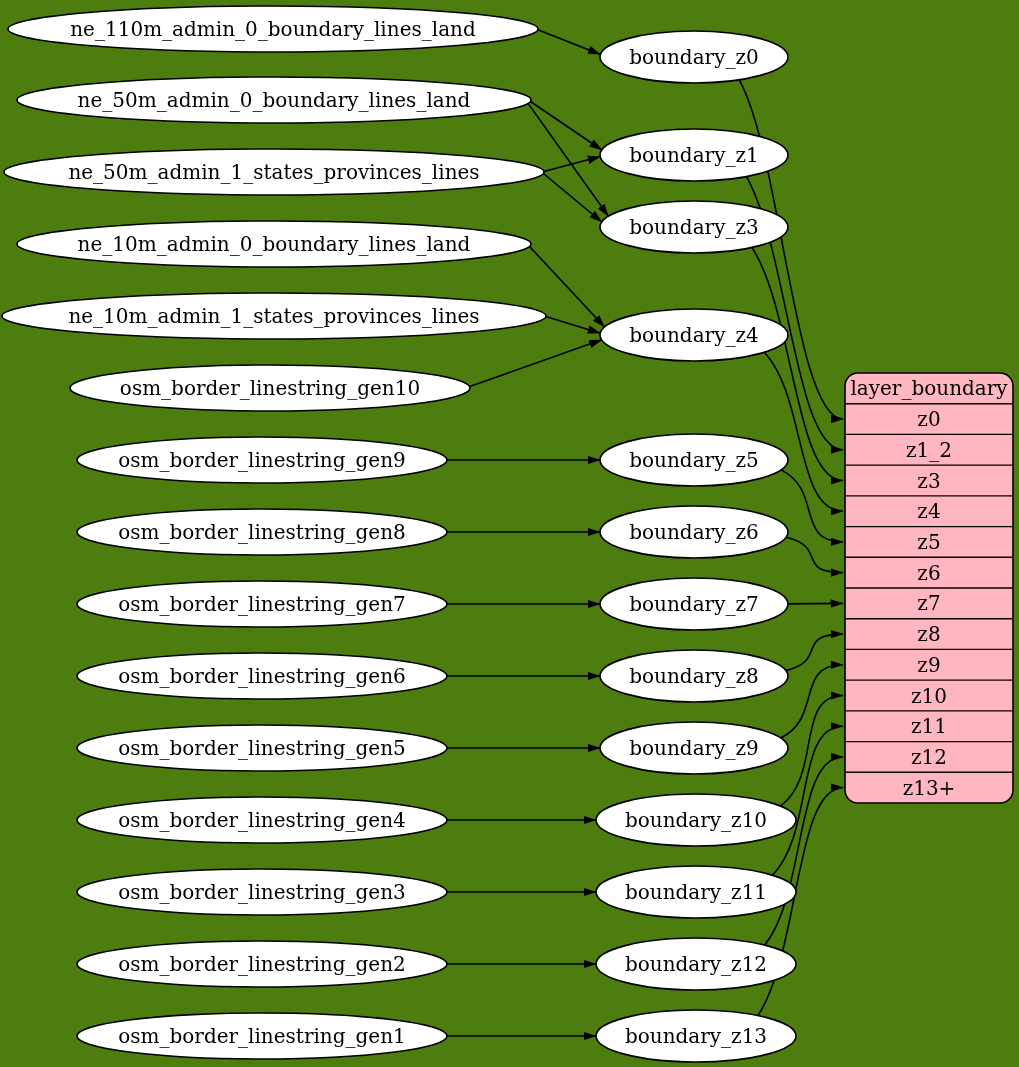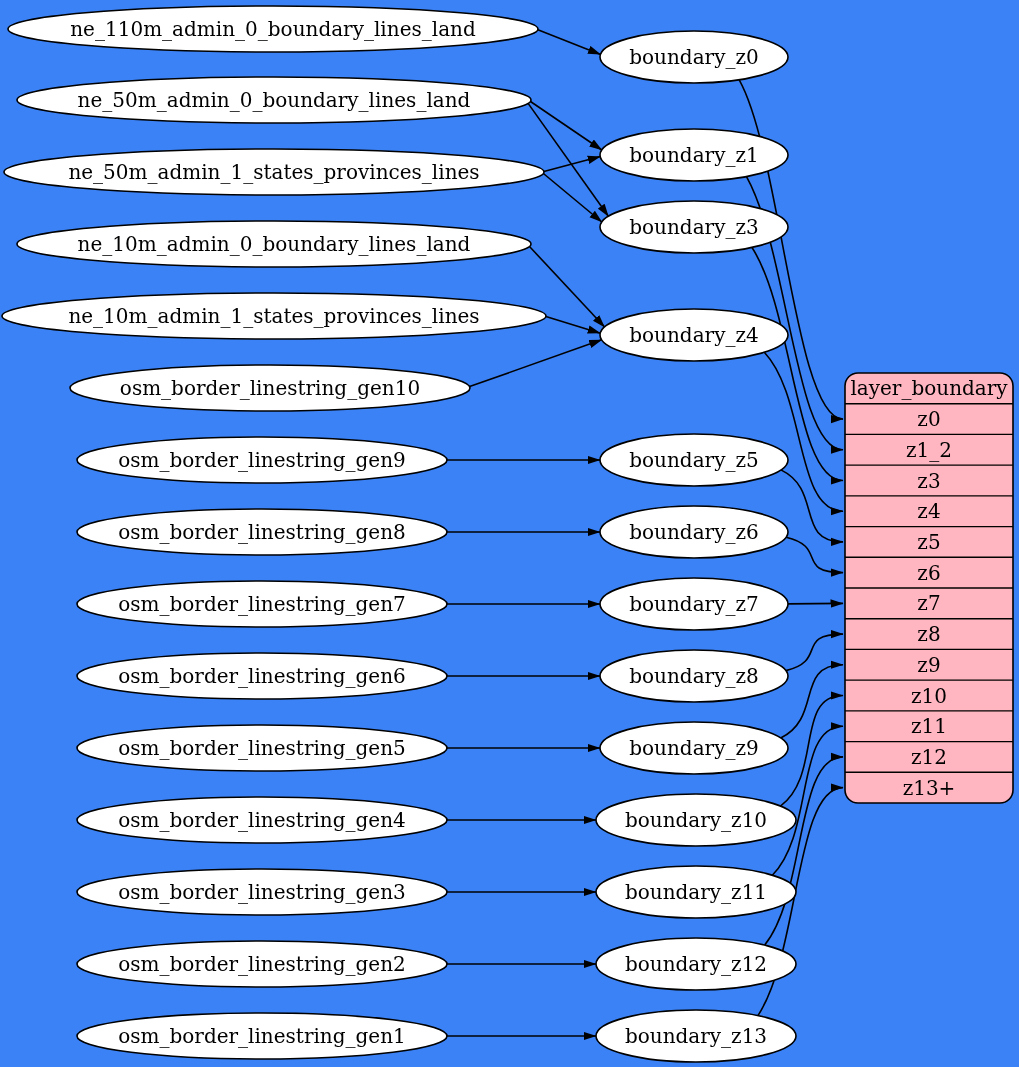--- a/index.html
+++ b/index.html
@@ -1,20 +1,20 @@
 <!DOCTYPE html>
 <html><head>
 <meta charset="utf-8">
 <style>
   html, body { margin: 0; padding: 0; background: #ffffff; }
   .canvas {
     position: relative;
     width: 1019px;
     height: 1067px;
-    background: #3b82f6;
+    background: #4d7c0f;
     overflow: hidden;
   }
   svg { display: block; }
   svg text {
     font-family: "DejaVu Serif", "Liberation Serif", serif;
     font-size: 20px;
     fill: #000000;
   }
 </style>
 </head>

